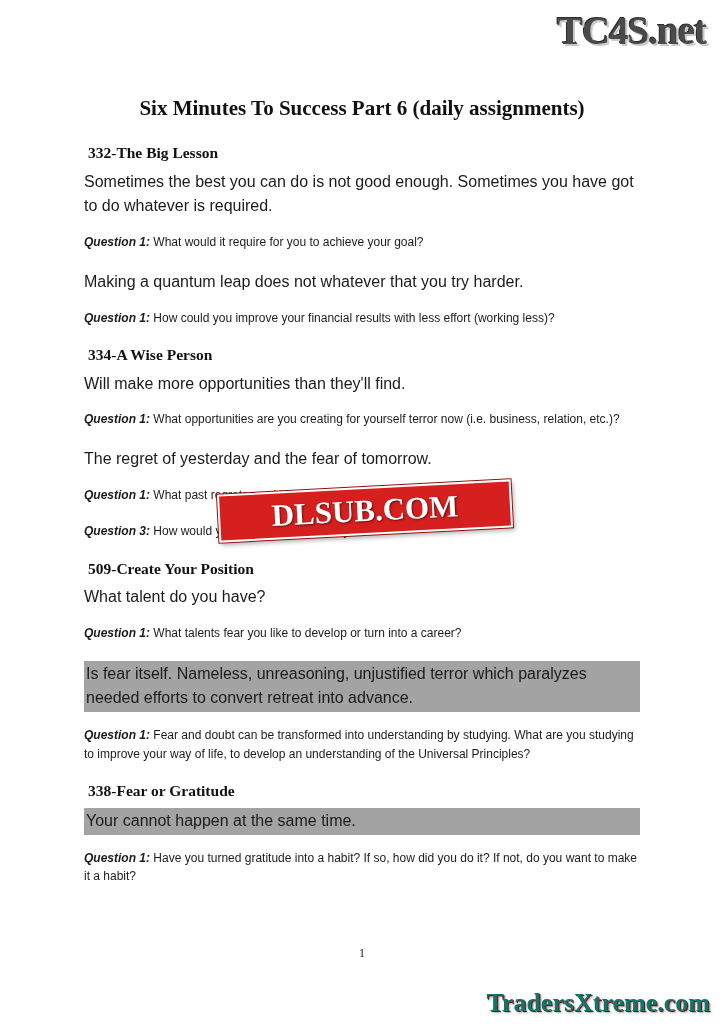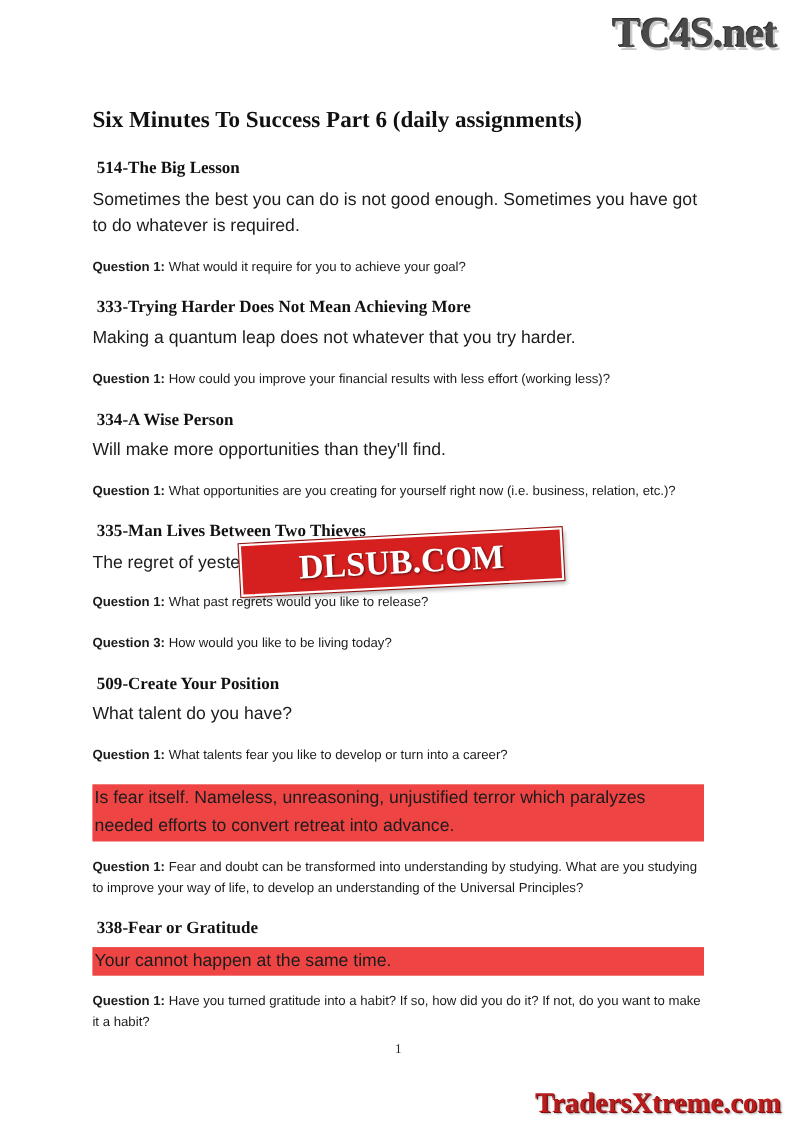--- a/index.html
+++ b/index.html
@@ -38,21 +38,21 @@
   }
 
   
   .wm-txt {
     position: absolute;
     bottom: 6px;
     right: 14px;
     font-family: "Liberation Serif", serif;
     font-weight: bold;
     font-size: 26px;
-    color: #b91c1c;
+    color: #0f766e;
     text-shadow:
       1px 1px 0 #7e0d0d,
       2px 2px 2px rgba(0,0,0,0.35);
     white-space: nowrap;
   }
 
   
   .wm-dlsub {
     position: absolute;
     top: 487px;
@@ -82,21 +82,21 @@
     left: 84px;
     top: 96px;
     width: 556px;
   }
 
   h1.doc-title {
     font-family: "Liberation Serif", serif;
     font-size: 21px;
     font-weight: bold;
     color: #111111;
-    text-align: left;
+    text-align: center;
     margin: 0 0 22px 0;
     line-height: 1.2;
   }
 
   h2.section-title {
     font-family: "Liberation Serif", serif;
     font-size: 15.5px;
     font-weight: bold;
     color: #111111;
     margin: 0 0 7px 4px;
@@ -105,34 +105,35 @@
 
   .body-text {
     font-family: "Liberation Sans", sans-serif;
     font-size: 16px;
     color: #1b1b1b;
     line-height: 1.55;
     margin: 0 0 14px 0;
   }
 
   .body-text.highlight {
-    background: #ef4444;
+    background: #a3a3a3;
     padding: 1px 2px;
     display: block;
   }
 
   .qa {
     font-family: "Liberation Sans", sans-serif;
     font-size: 12px;
     color: #1b1b1b;
     line-height: 1.55;
     margin: 0 0 18px 0;
   }
   .qa .qlabel {
     font-weight: bold;
+    font-style: italic;
   }
 
   .section {
     margin-bottom: 4px;
   }
 
   .page-number {
     position: absolute;
     left: 0;
     right: 0;
@@ -147,36 +148,34 @@
 <body>
 
 <div class="page">
 
   <div class="wm-tc4s">TC4S.net</div>
 
   <div class="content">
     <h1 class="doc-title">Six Minutes To Success Part 6 (daily assignments)</h1>
     <div id="sections-root">
         <div class="section">
-          <h2 class="section-title">514-The Big Lesson</h2>
+          <h2 class="section-title">332-The Big Lesson</h2>
           <p class="body-text">Sometimes the best you can do is not good enough. Sometimes you have got to do whatever is required.</p>
           <p class="qa"><span class="qlabel">Question 1:</span> <span>What would it require for you to achieve your goal?</span></p>
         </div>
         <div class="section">
-          <h2 class="section-title">333-Trying Harder Does Not Mean Achieving More</h2>
           <p class="body-text">Making a quantum leap does not whatever that you try harder.</p>
           <p class="qa"><span class="qlabel">Question 1:</span> <span>How could you improve your financial results with less effort (working less)?</span></p>
         </div>
         <div class="section">
           <h2 class="section-title">334-A Wise Person</h2>
           <p class="body-text">Will make more opportunities than they'll find.</p>
-          <p class="qa"><span class="qlabel">Question 1:</span> <span>What opportunities are you creating for yourself right now (i.e. business, relation, etc.)?</span></p>
-        </div>
-        <div class="section">
-          <h2 class="section-title">335-Man Lives Between Two Thieves</h2>
+          <p class="qa"><span class="qlabel">Question 1:</span> <span>What opportunities are you creating for yourself terror now (i.e. business, relation, etc.)?</span></p>
+        </div>
+        <div class="section">
           <p class="body-text">The regret of yesterday and the fear of tomorrow.</p>
           <p class="qa"><span class="qlabel">Question 1:</span> <span>What past regrets would you like to release?</span></p>
           <p class="qa"><span class="qlabel">Question 3:</span> <span>How would you like to be living today?</span></p>
         </div>
         <div class="section">
           <h2 class="section-title">509-Create Your Position</h2>
           <p class="body-text">What talent do you have?</p>
           <p class="qa"><span class="qlabel">Question 1:</span> <span>What talents fear you like to develop or turn into a career?</span></p>
         </div>
         <div class="section">

